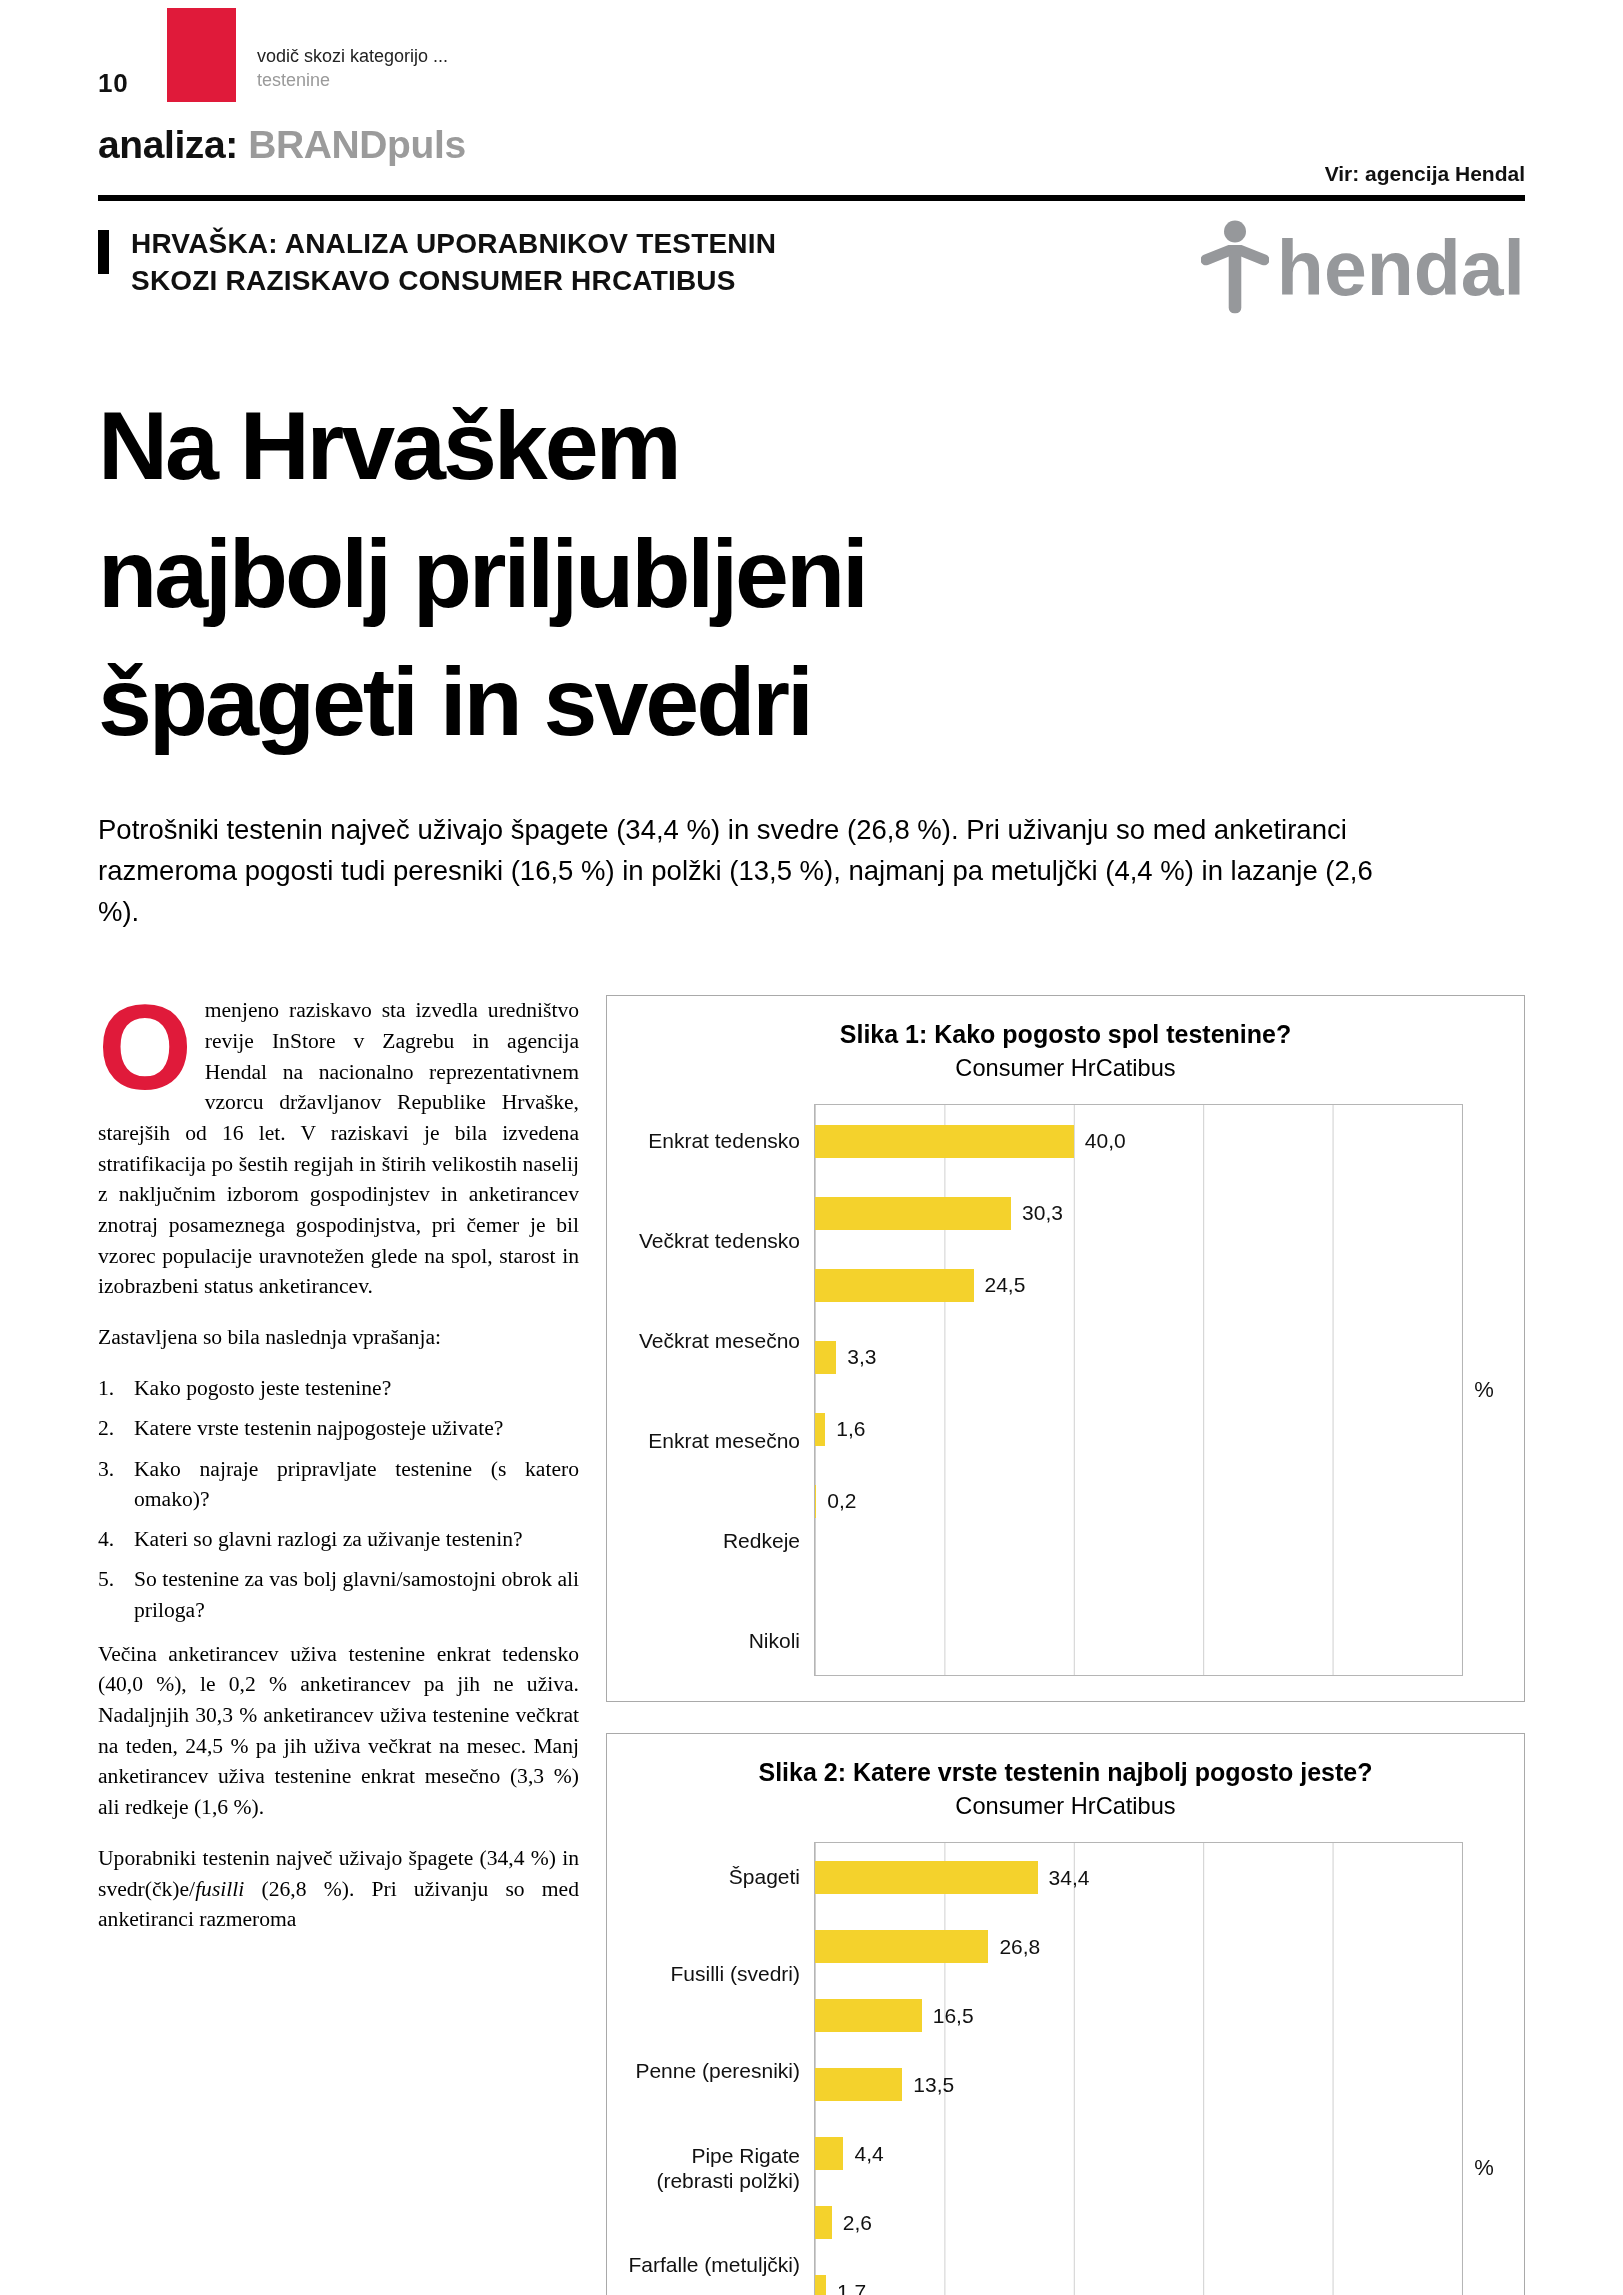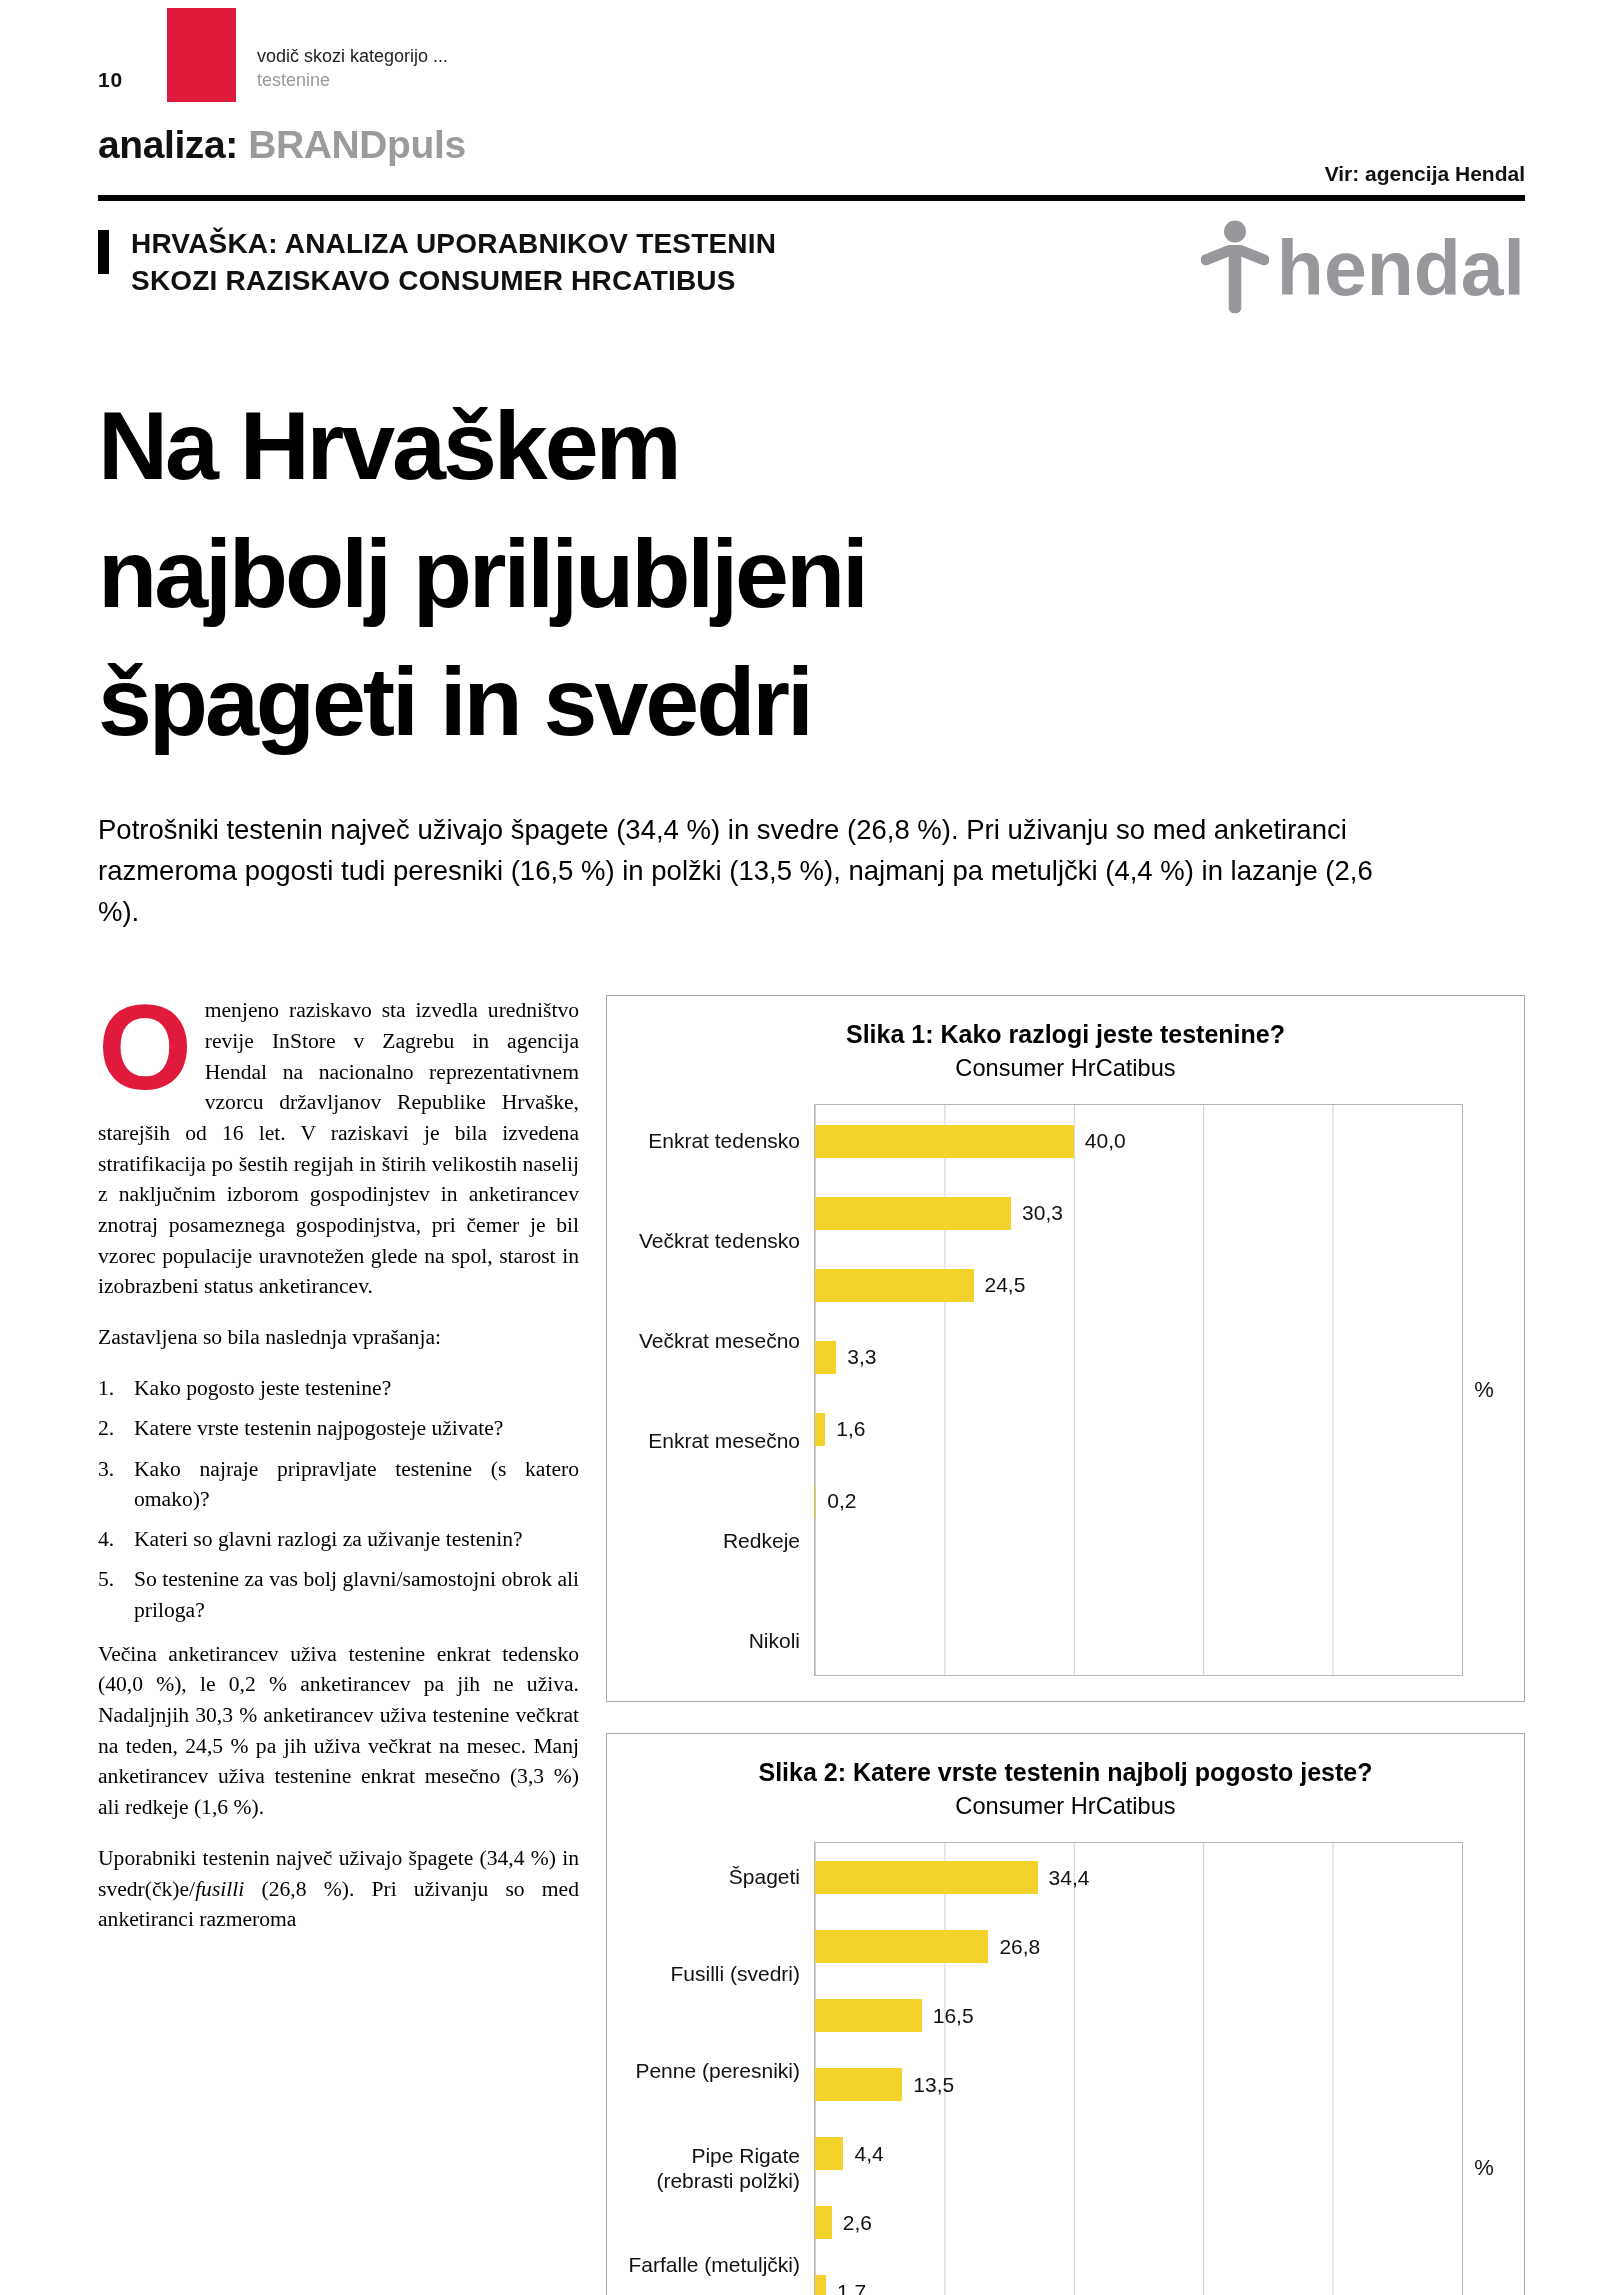--- a/index.html
+++ b/index.html
@@ -9,21 +9,21 @@
     position: relative;
     width: 1623px;
     height: 2295px;
     padding: 0 98px;
     overflow: hidden;
     background: #ffffff;
   }
 
   
   .masthead { position: relative; height: 118px; }
-  .page-number { position: absolute; left: 0; top: 68px; font-size: 21px; font-weight: bold; letter-spacing: 0.8px; }
+  .page-number { position: absolute; left: 0; top: 68px; font-size: 26px; font-weight: bold; letter-spacing: 0.8px; }
   .red-block { position: absolute; left: 69px; top: 7.9px; width: 69px; height: 94px; background: #E01A3A; }
   .kicker { position: absolute; left: 159px; top: 44px; font-size: 18px; line-height: 1.35; color: #222; }
   .kicker-line2 { color: #9a9a9a; }
 
   .analiza-row { position: relative; margin-top: 4.7px; height: 63px; }
   .analiza-title { font-size: 39px; font-weight: bold; letter-spacing: -0.4px; }
   .analiza-gray { color: #9b9b9b; }
   .source { position: absolute; right: 0; bottom: 0; font-size: 21px; font-weight: bold; }
 
   .rule { height: 5.5px; background: #000; margin-top: 9.4px; }
@@ -145,21 +145,21 @@
       </ol>
       <p>Večina anketirancev uživa testenine enkrat tedensko (40,0 %), le 0,2 % anketirancev pa jih ne uživa. Nadaljnjih 30,3 % anketirancev uživa testenine večkrat na teden, 24,5 % pa jih uživa večkrat na mesec. Manj anketirancev uživa testenine enkrat mesečno (3,3 %) ali redkeje (1,6 %).</p>
       <p>
         <span>Uporabniki testenin največ uživajo špagete (34,4 %) in svedr(čk)e/</span><span class="ital">fusilli</span><span> (26,8 %). Pri uživanju so med anketiranci razmeroma</span>
       </p>
     </div>
 
     <div class="right-col">
 
       <div class="chart-box">
-        <div class="chart-title">Slika 1: Kako razlogi jeste testenine?</div>
+        <div class="chart-title">Slika 1: Kako pogosto spol testenine?</div>
         <div class="chart-subtitle">Consumer HrCatibus</div>
         <div class="chart-body">
           <div class="chart-labels" style="--row-h: 72px;">
               <div class="chart-label">Enkrat tedensko</div>
               <div class="chart-label">Večkrat tedensko</div>
               <div class="chart-label">Večkrat mesečno</div>
               <div class="chart-label">Enkrat mesečno</div>
               <div class="chart-label">Redkeje</div>
               <div class="chart-label">Nikoli</div>
             </div>

